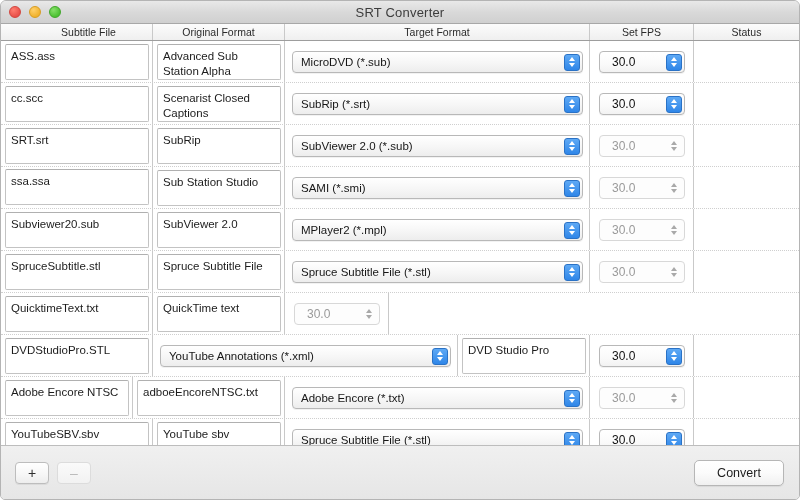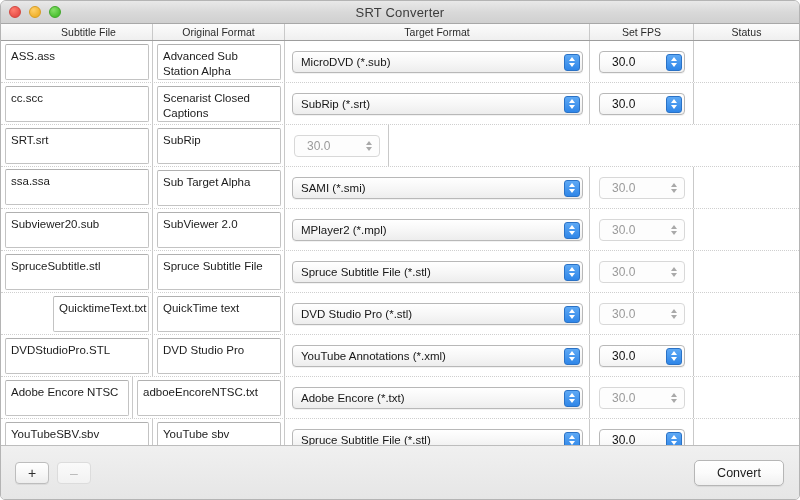--- a/index.html
+++ b/index.html
@@ -370,20 +370,29 @@
           <div class="cell col-sep" style="flex: 0 0 152px;">
             <div class="textfield">
               <span>SRT.srt</span>
             </div>
           </div>
           <div class="cell col-sep" style="flex: 0 0 132px;">
             <div class="textfield two-line">
               <span>SubRip</span>
             </div>
           </div>
+          <div class="cell col-sep" style="flex: 0 0 305px;">
+            <div class="popup">
+              <span>SubViewer 2.0 (*.sub)</span>
+              <div class="arrows">
+                <div class="chev up"></div>
+                <div class="chev down"></div>
+              </div>
+            </div>
+          </div>
           <div class="cell col-sep" style="flex: 0 0 104px;">
             <div class="stepper disabled">
               <span>30.0</span>
               <div class="arrows">
                 <div class="chev up"></div>
                 <div class="chev down"></div>
               </div>
             </div>
           </div>
           <div class="cell" style="flex: 0 0 105px;">
@@ -391,21 +400,21 @@
           </div>
         </div>
         <div class="row">
           <div class="cell col-sep" style="flex: 0 0 152px; align-items: flex-end;">
             <div class="textfield">
               <span>ssa.ssa</span>
             </div>
           </div>
           <div class="cell col-sep" style="flex: 0 0 132px;">
             <div class="textfield two-line">
-              <span>Sub Target Alpha</span>
+              <span>Sub Station Studio</span>
             </div>
           </div>
           <div class="cell col-sep" style="flex: 0 0 305px;">
             <div class="popup">
               <span>SAMI (*.smi)</span>
               <div class="arrows">
                 <div class="chev up"></div>
                 <div class="chev down"></div>
               </div>
             </div>
@@ -483,70 +492,61 @@
                 <div class="chev up"></div>
                 <div class="chev down"></div>
               </div>
             </div>
           </div>
           <div class="cell" style="flex: 0 0 105px;">
             <span style="font-size: 11.5px; color: rgb(51, 51, 51); padding-left: 8px;"></span>
           </div>
         </div>
         <div class="row">
-          <div class="cell col-sep" style="flex: 0 0 152px; padding-left: 48px;">
+          <div class="cell col-sep" style="flex: 0 0 152px;">
             <div class="textfield">
               <span>QuicktimeText.txt</span>
             </div>
           </div>
           <div class="cell col-sep" style="flex: 0 0 132px;">
             <div class="textfield two-line">
               <span>QuickTime text</span>
             </div>
           </div>
-          <div class="cell col-sep" style="flex: 0 0 305px;">
-            <div class="popup">
-              <span>DVD Studio Pro (*.stl)</span>
-              <div class="arrows">
-                <div class="chev up"></div>
-                <div class="chev down"></div>
-              </div>
-            </div>
-          </div>
           <div class="cell col-sep" style="flex: 0 0 104px;">
             <div class="stepper disabled">
               <span>30.0</span>
               <div class="arrows">
                 <div class="chev up"></div>
                 <div class="chev down"></div>
               </div>
             </div>
           </div>
           <div class="cell" style="flex: 0 0 105px;">
             <span style="font-size: 11.5px; color: rgb(51, 51, 51); padding-left: 8px;"></span>
           </div>
         </div>
         <div class="row">
           <div class="cell col-sep" style="flex: 0 0 152px; align-items: center;">
             <div class="textfield">
               <span>DVDStudioPro.STL</span>
             </div>
           </div>
+          <div class="cell col-sep" style="flex: 0 0 305px;">
+            <div class="popup">
+              <span>YouTube Annotations (*.xml)</span>
+              <div class="arrows">
+                <div class="chev up"></div>
+                <div class="chev down"></div>
+              </div>
+            </div>
+          </div>
           <div class="cell col-sep" style="flex: 0 0 132px;">
             <div class="textfield two-line">
               <span>DVD Studio Pro</span>
-            </div>
-          </div>
-          <div class="cell col-sep" style="flex: 0 0 305px;">
-            <div class="popup">
-              <span>YouTube Annotations (*.xml)</span>
-              <div class="arrows">
-                <div class="chev up"></div>
-                <div class="chev down"></div>
-              </div>
             </div>
           </div>
           <div class="cell col-sep" style="flex: 0 0 104px;">
             <div class="stepper">
               <span>30.0</span>
               <div class="arrows">
                 <div class="chev up"></div>
                 <div class="chev down"></div>
               </div>
             </div>

